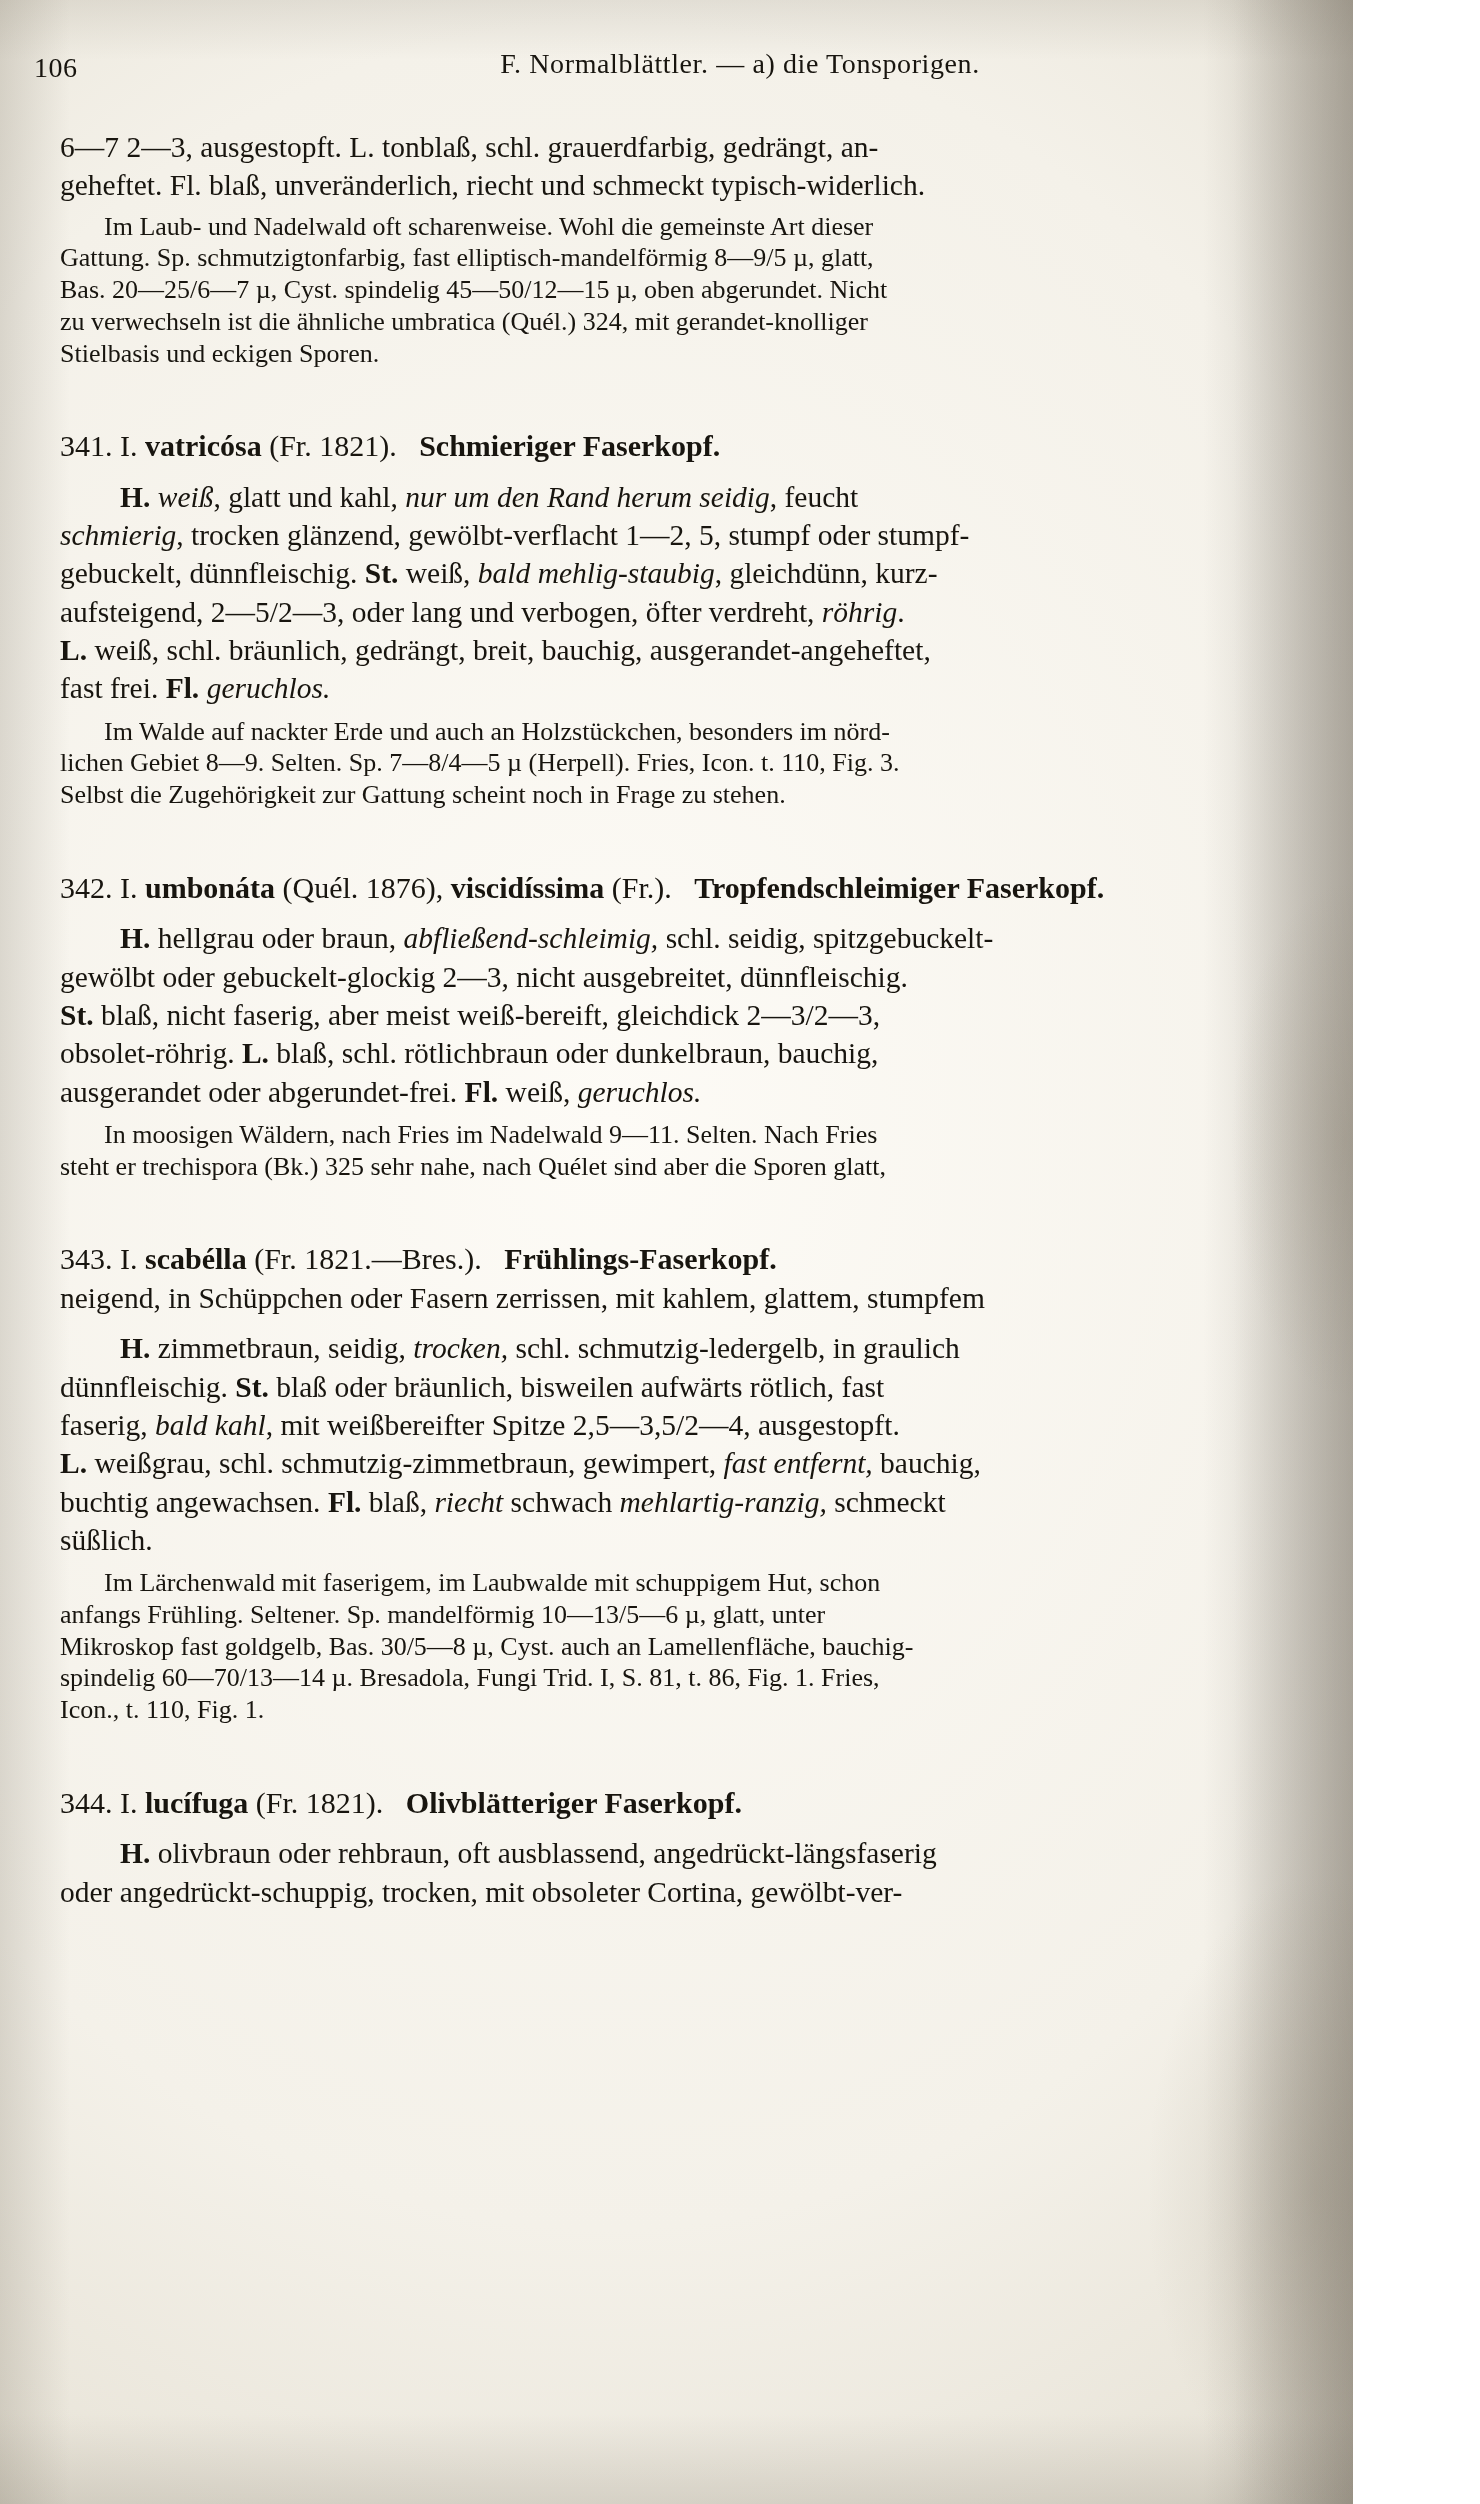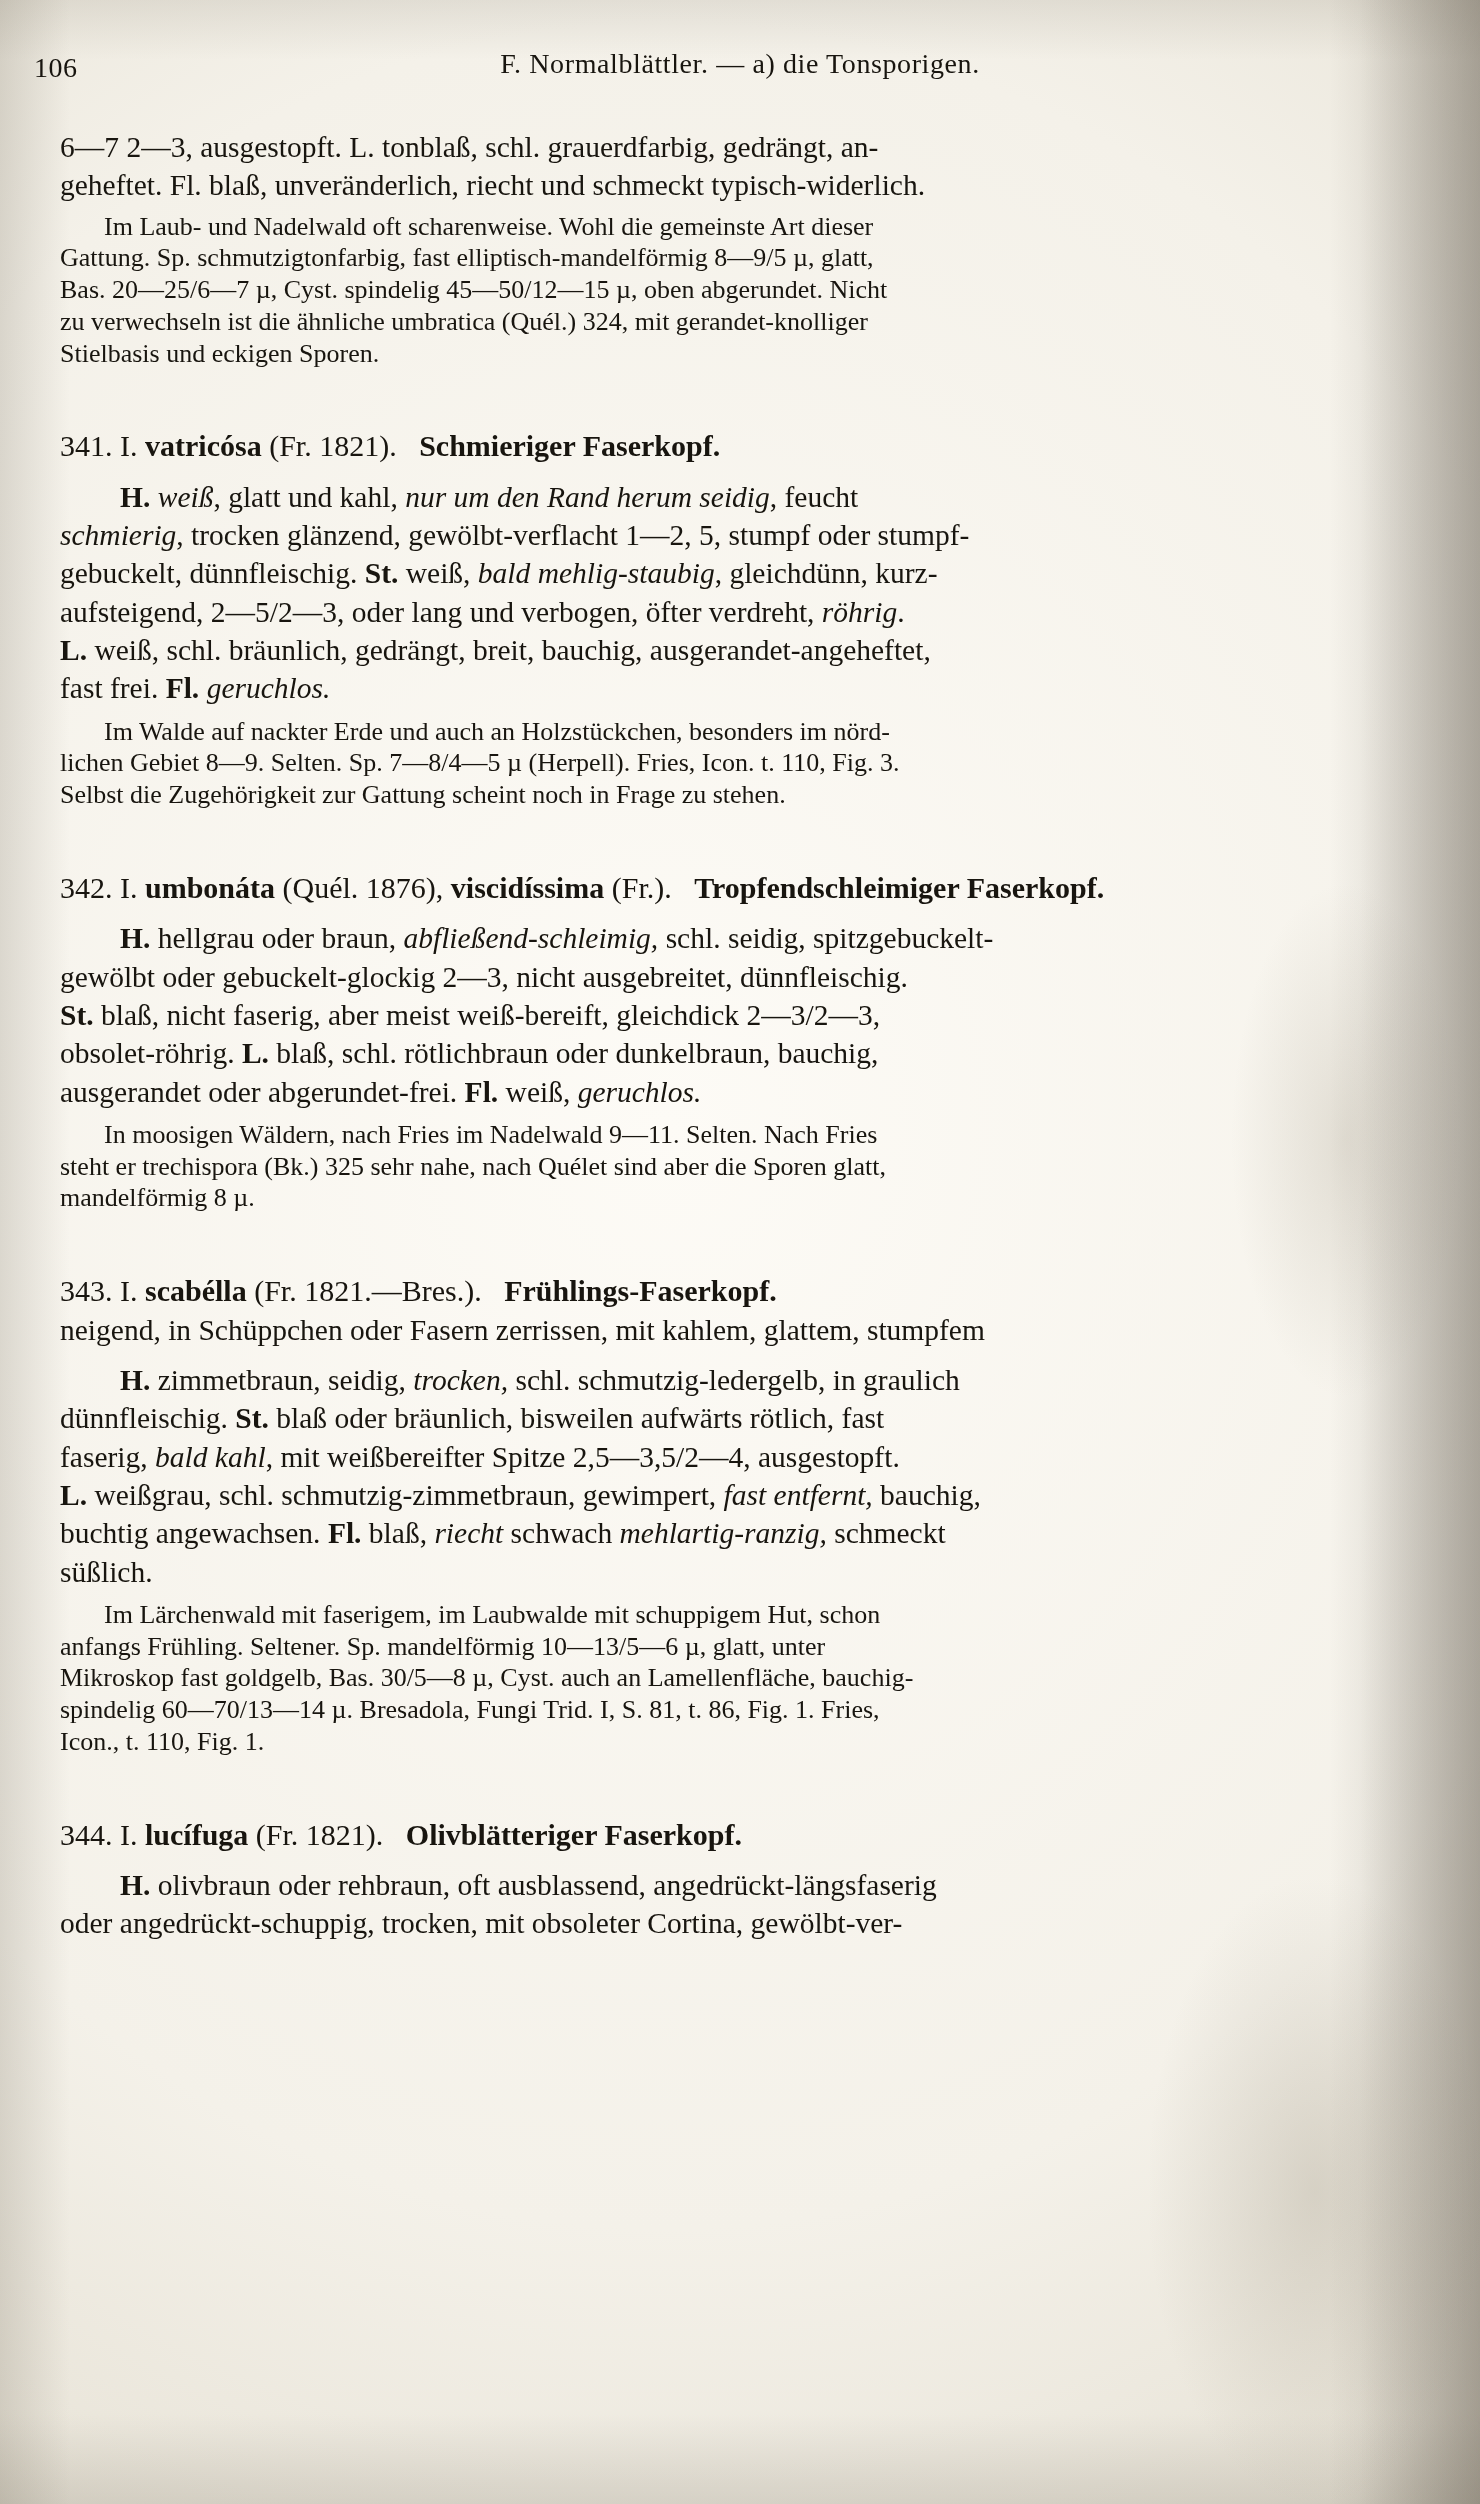--- a/index.html
+++ b/index.html
@@ -2,21 +2,21 @@
 <html><head>
 <meta charset="utf-8">
 <style>
   html, body {
     margin: 0;
     padding: 0;
     background: #ffffff;
   }
   .page {
     position: relative;
-    width: 1480px;
+    width: 1353px;
     height: 2504px;
     background: #f2efe8;
     overflow: hidden;
     font-family: "Liberation Serif", serif;
     color: #18150f;
   }
   
   .page-bg {
     position: absolute;
     inset: 0;
@@ -181,21 +181,20 @@
           <b>St.</b> blaß, nicht faserig, aber meist weiß-bereift, gleichdick 2—3/2—3,
         </p>
         <p class="para-main">
           obsolet-röhrig. <b>L.</b> blaß, schl. rötlichbraun oder dunkelbraun, bauchig,
         </p>
         <p class="para-main">
           ausgerandet oder abgerundet-frei. <b>Fl.</b> weiß, <i>geruchlos.</i>
         </p>
         <p class="para-small" style="margin-top:8px;text-indent:44px;">In moosigen Wäldern, nach Fries im Nadelwald 9—11.  Selten.  Nach Fries</p>
         <p class="para-small">steht er trechispora (Bk.) 325 sehr nahe, nach Quélet sind aber die Sporen glatt,</p>
-        <p class="para-small">mandelförmig 8 µ.</p>
       </div>
 
       <div class="blk sp-top-lg">
         <p class="entry-head">
           <span class="num">343.</span>
           <span>I.</span>
           <b>scabélla</b>
           <span>(Fr. 1821.—Bres.).</span>
           &nbsp;
           <b>Frühlings-Faserkopf.</b>

